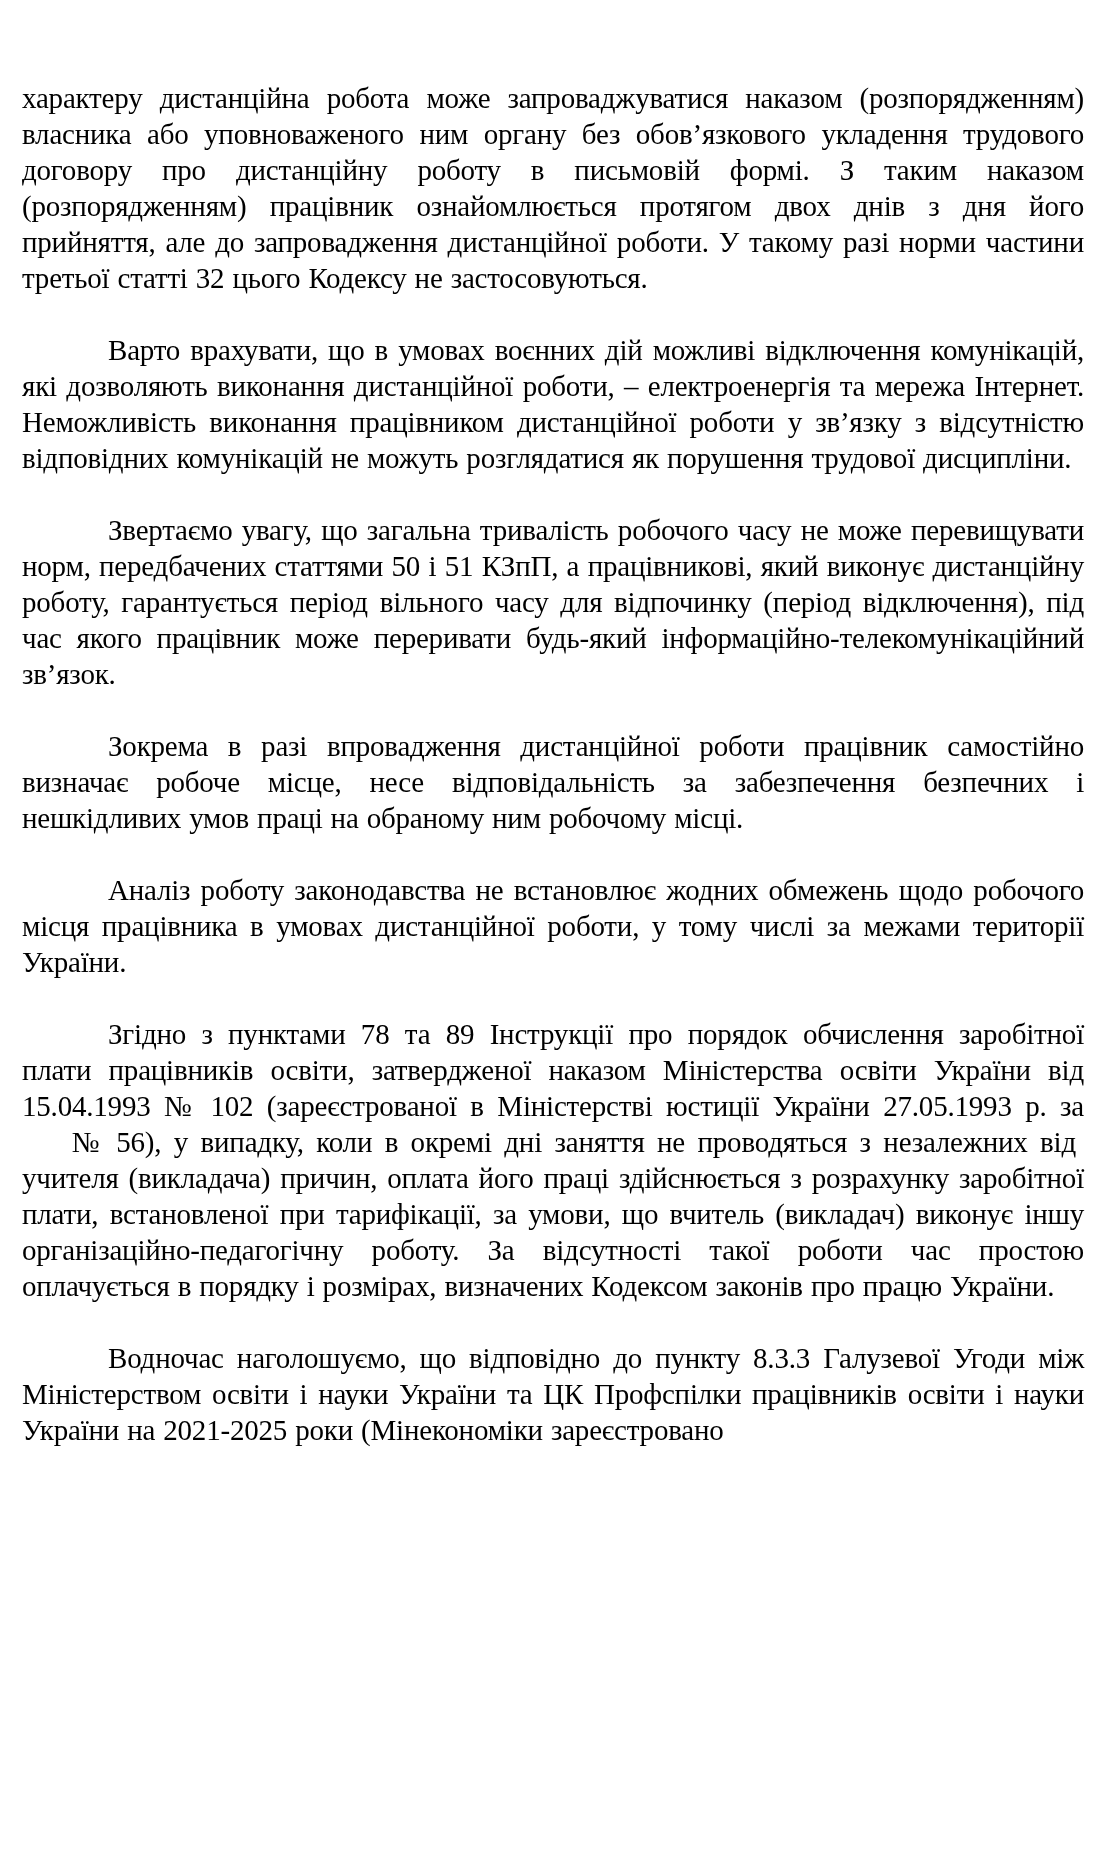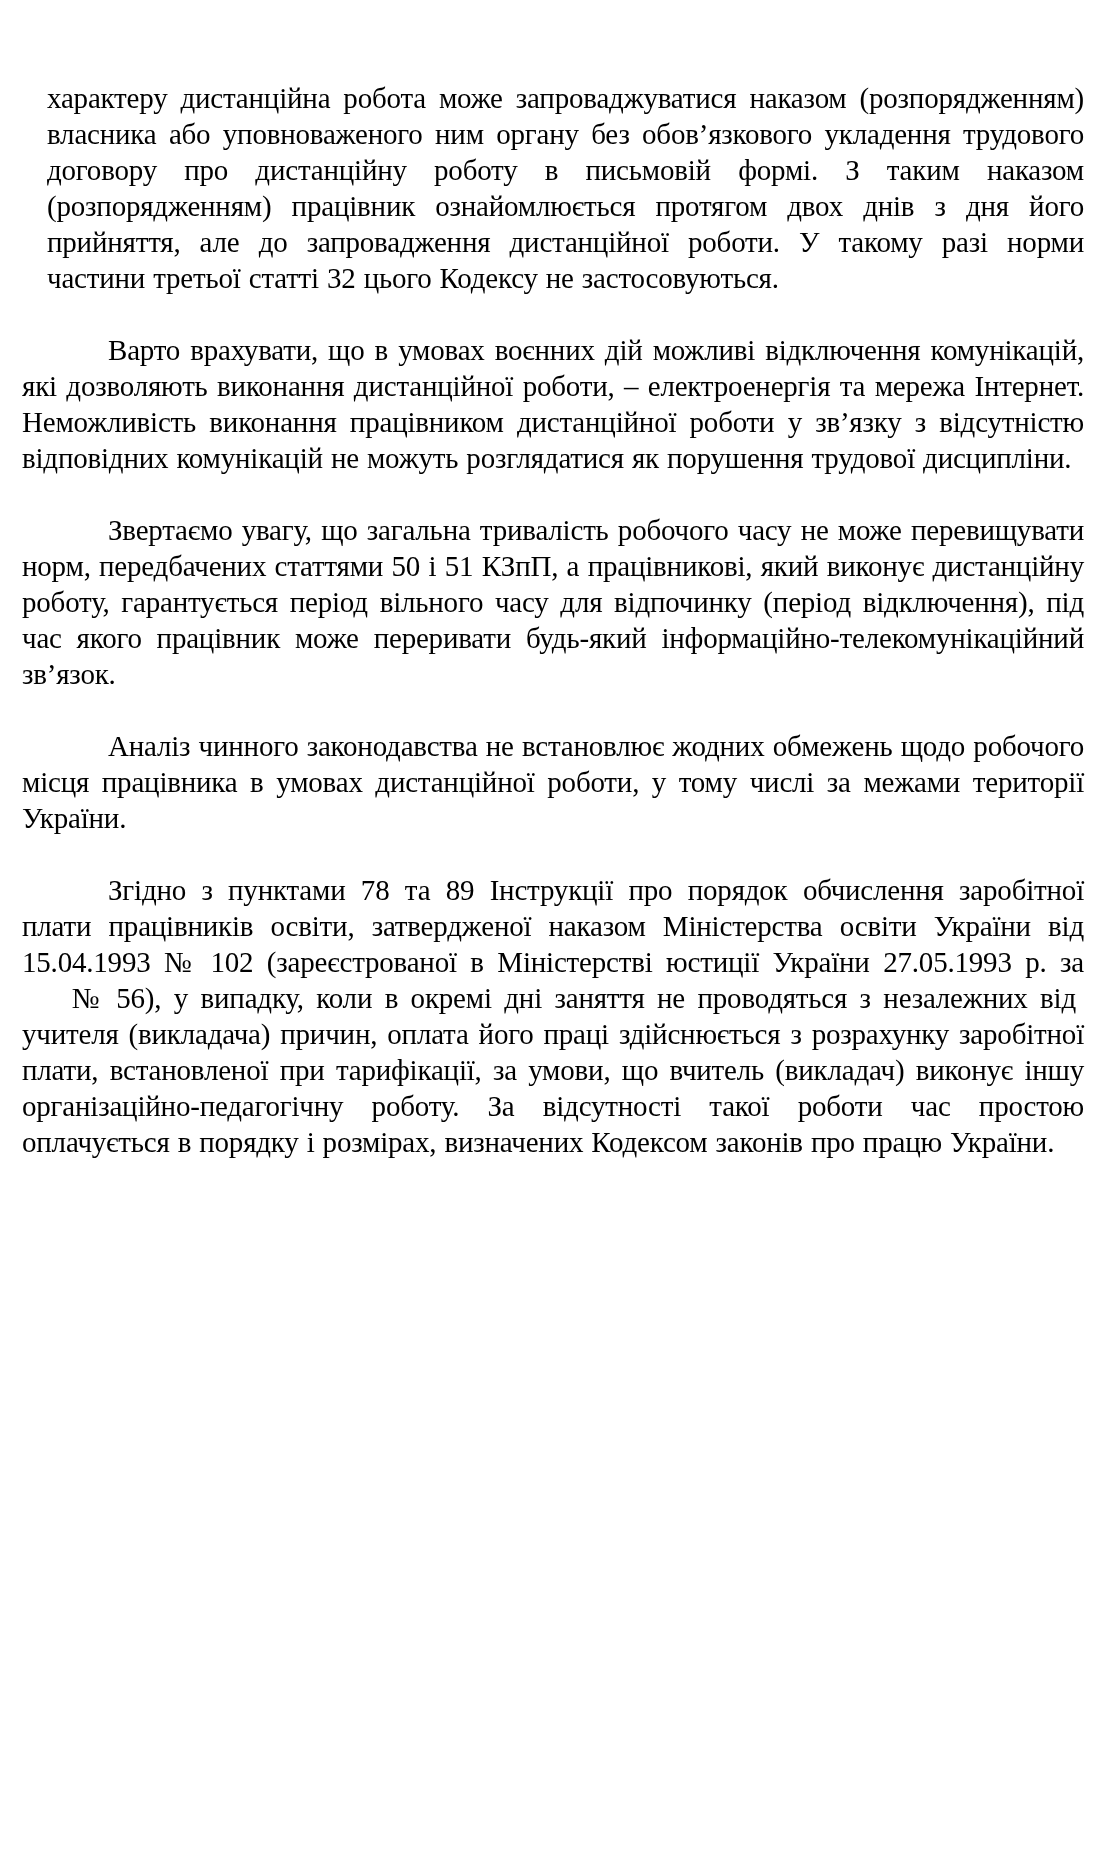--- a/index.html
+++ b/index.html
@@ -26,25 +26,26 @@
     line-height: 36px;
     margin: 0 0 36px 0;
     text-align: justify;
     text-indent: 86px;
     color: #000000;
     letter-spacing: -0.2px;
     word-spacing: 1px;
   }
   .para.no-indent {
     text-indent: 0;
-    margin-left: 25px;
   }
 </style>
 </head>
 <body>
 
 <div class="page">
   <p class="para no-indent">характеру дистанційна робота може запроваджуватися наказом (розпорядженням) власника або уповноваженого ним органу без обов’язкового укладення трудового договору про дистанційну роботу в письмовій формі. З таким наказом (розпорядженням) працівник ознайомлюється протягом двох днів з дня його прийняття, але до запровадження дистанційної роботи. У такому разі норми частини третьої статті 32 цього Кодексу не застосовуються.</p>
   <p class="para">Варто врахувати, що в умовах воєнних дій можливі відключення комунікацій, які дозволяють виконання дистанційної роботи, – електроенергія та мережа Інтернет. Неможливість виконання працівником дистанційної роботи у зв’язку з відсутністю відповідних комунікацій не можуть розглядатися як порушення трудової дисципліни.</p>
   <p class="para">Звертаємо увагу, що загальна тривалість робочого часу не може перевищувати норм, передбачених статтями 50 і 51 КЗпП, а працівникові, який виконує дистанційну роботу, гарантується період вільного часу для відпочинку (період відключення), під час якого працівник може переривати будь-який інформаційно-телекомунікаційний зв’язок.</p>
-  <p class="para">Аналіз чинного законодавства не встановлює жодних обмежень щодо робочого місця працівника в умовах дистанційної роботи, у тому числі за межами території України.</p>
+  <p class="para">Зокрема в разі впровадження дистанційної роботи працівник самостійно визначає робоче місце, несе відповідальність за забезпечення безпечних і нешкідливих умов праці на обраному ним робочому місці.</p>
+  <p class="para">Аналіз роботу законодавства не встановлює жодних обмежень щодо робочого місця працівника в умовах дистанційної роботи, у тому числі за межами території України.</p>
   <p class="para">Згідно з пунктами 78 та 89 Інструкції про порядок обчислення заробітної плати працівників освіти, затвердженої наказом Міністерства освіти України від 15.04.1993 № 102 (зареєстрованої в Міністерстві юстиції України 27.05.1993 р. за &nbsp;&nbsp;&nbsp;&nbsp;№ 56), у випадку, коли в окремі дні заняття не проводяться з незалежних від&nbsp; учителя (викладача) причин, оплата його праці здійснюється з розрахунку заробітної плати, встановленої при тарифікації, за умови, що вчитель (викладач) виконує іншу організаційно-педагогічну роботу. За відсутності такої роботи час простою оплачується в порядку і розмірах, визначених Кодексом законів про працю України.</p>
+  <p class="para">Водночас наголошуємо, що відповідно до пункту 8.3.3 Галузевої Угоди між Міністерством освіти і науки України та ЦК Профспілки працівників освіти і науки України на 2021-2025 роки (Мінекономіки зареєстровано</p>
 </div>
 
 </body></html>

